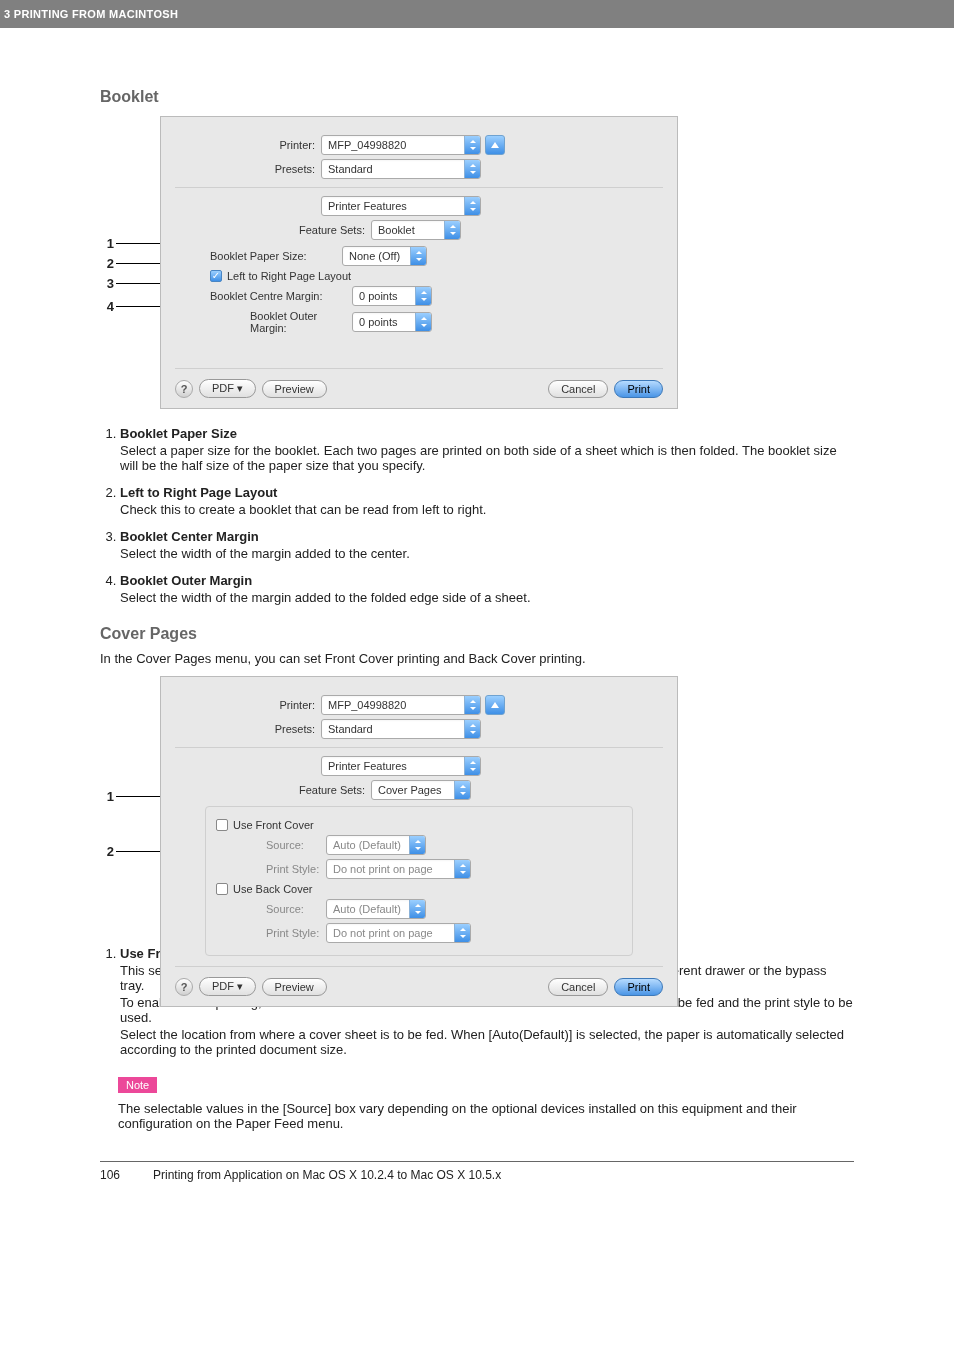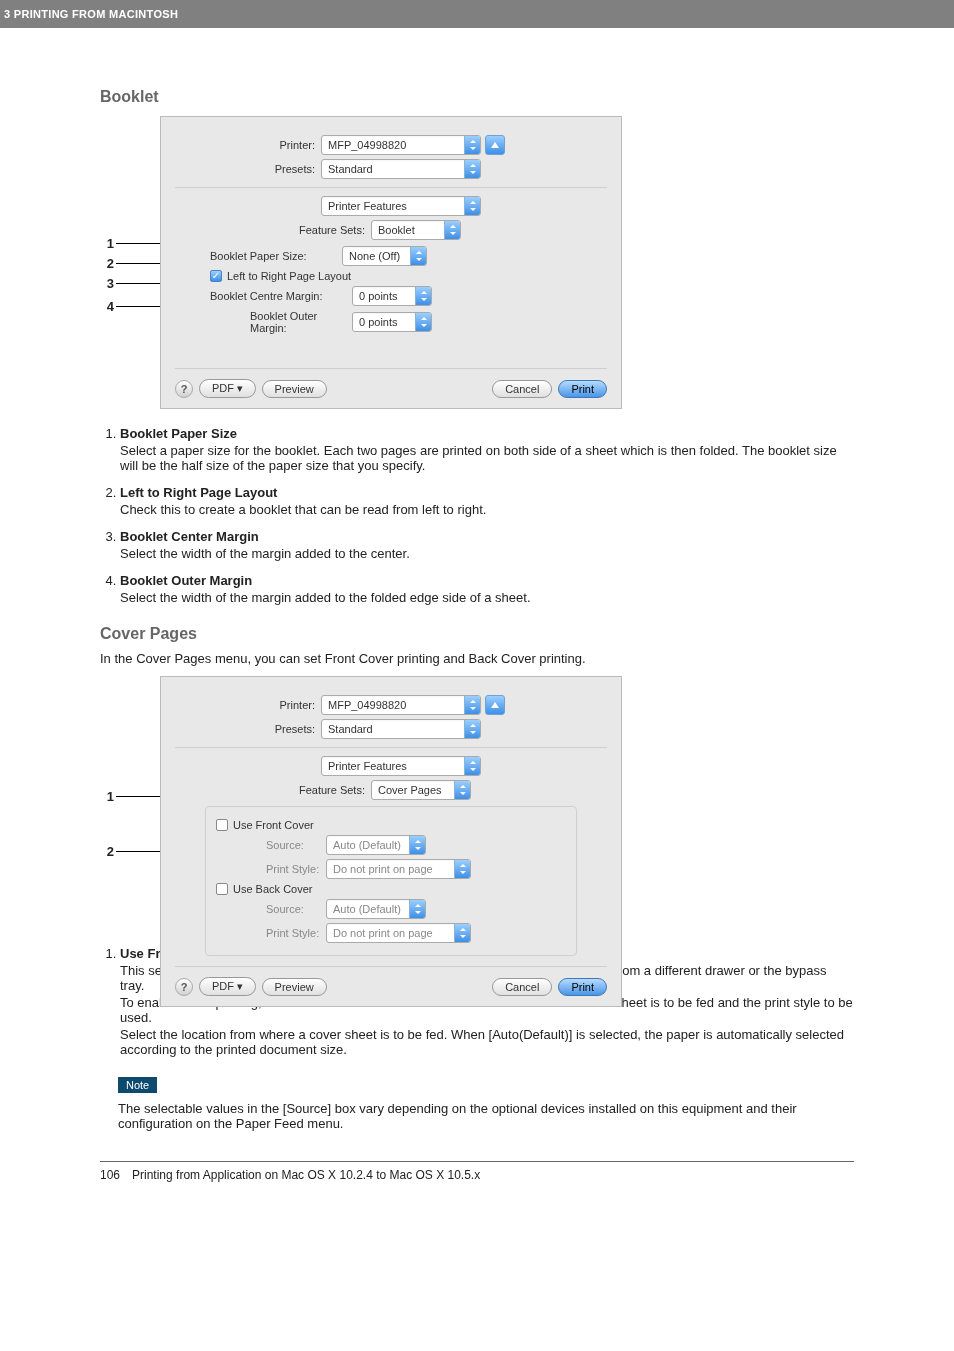--- a/index.html
+++ b/index.html
@@ -46,21 +46,21 @@
     width: 14px;
   }
   .callouts .cline {
     position: absolute;
     border-top: 1px solid #000;
   }
   .dlg {
     position: absolute;
     left: 60px;
     top: 0;
-    width: 462px;
+    width: 518px;
     background: #e8e8e8;
     border: 1px solid #bbb;
     padding: 14px 14px 10px 14px;
     font-family: "Lucida Grande", Arial, sans-serif;
     font-size: 11px;
     color: #333;
   }
   .dlg-row { display: flex; align-items: center; margin: 4px 0; }
   .dlg-label-r { width: 140px; text-align: right; margin-right: 6px; }
   .dlg-label-r2 { width: 190px; text-align: right; margin-right: 6px; }
@@ -125,27 +125,27 @@
     border:1px solid #cfcfcf; border-radius:4px;
     padding:8px 10px; margin:6px 30px 4px 30px;
   }
   ol.def-list { padding-left:20px; margin:14px 0; }
   ol.def-list li { margin-bottom:12px; }
   .def-term { font-weight:bold; }
   .def-body { margin:2px 0 0 0; }
   .sub-term { font-weight:bold; margin:6px 0 0 0; }
   .note-box {
     display:inline-block;
-    background:#0c4a6e; color:#fff; font-size:11px;
+    background:#ec4899; color:#fff; font-size:11px;
     padding:2px 8px; margin: 6px 0 4px 18px;
   }
   .note-text { margin: 4px 0 0 18px; }
   .page-rule { border:none; border-top:1px solid #666; margin: 30px 0 6px 0; }
   .footer { font-size:12px; display:flex; align-items:center; padding-bottom:20px; }
-  .footer .pnum { margin-right:12px; }
+  .footer .pnum { margin-right:33px; }
 </style>
 </head>
 <body>
 
 <div class="header-bar">3 PRINTING FROM MACINTOSH</div>
 
 <div class="page-content">
 
   
   <div class="section-title">Booklet</div>

